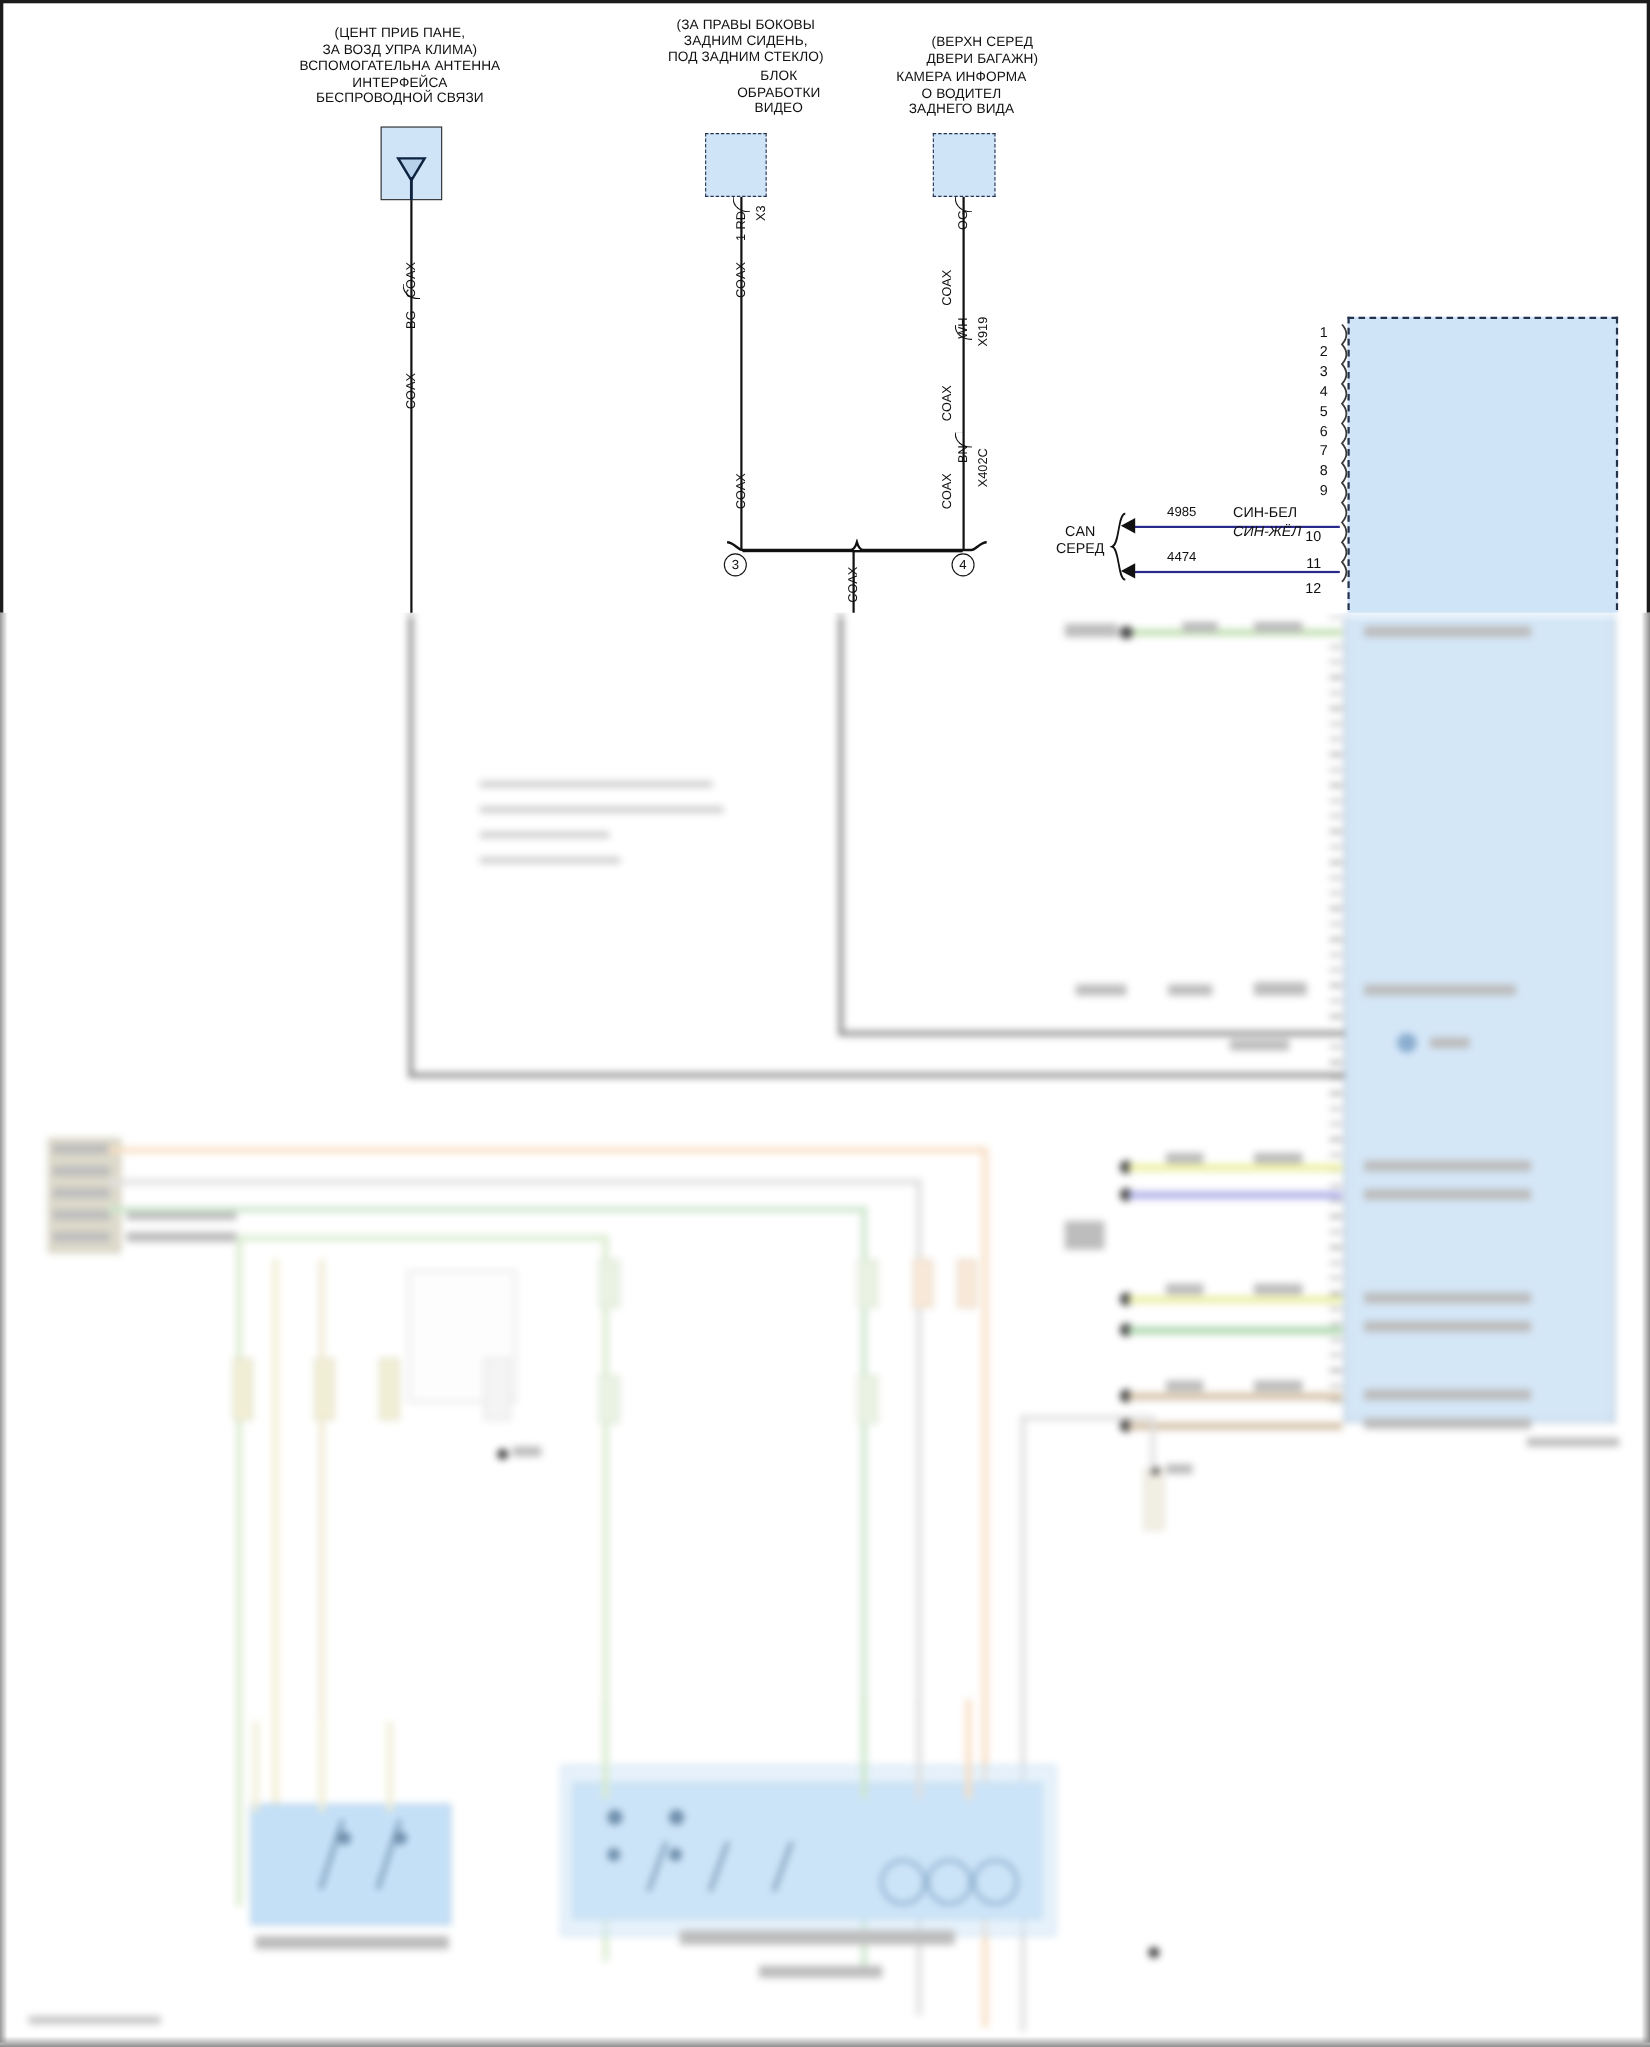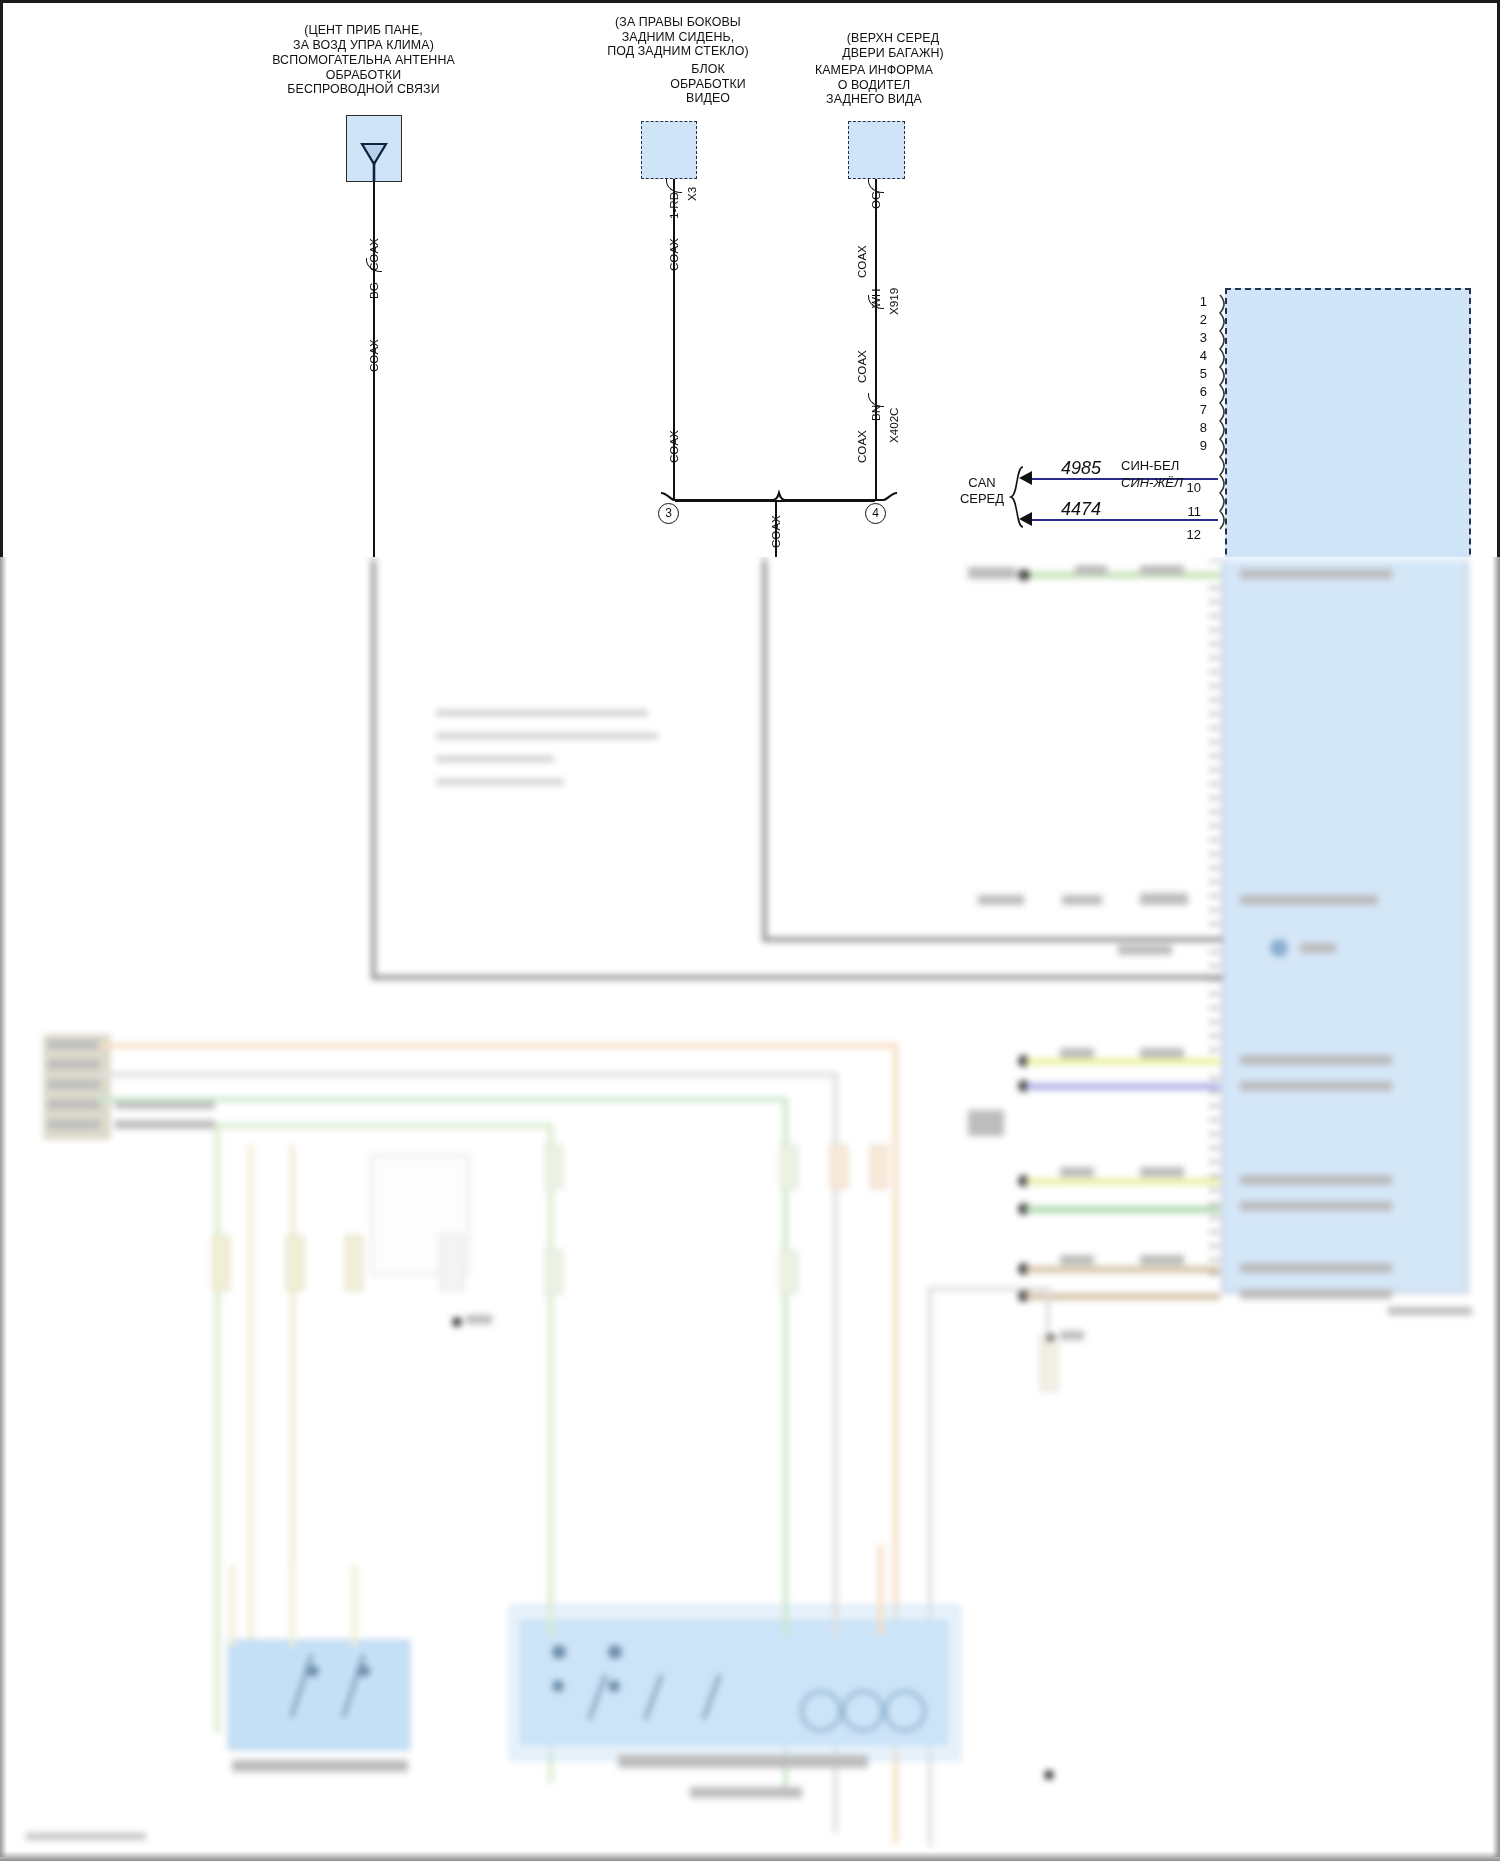--- a/index.html
+++ b/index.html
@@ -45,21 +45,21 @@
   
   #ecu{position:absolute;left:1222px;top:285px;width:246px;height:1008px;
        background:#cfe4f7;border:2px dashed #24324d;box-sizing:border-box;z-index:2;}
   .pinnum{position:absolute;font-size:13px;color:#111;text-align:right;width:26px;}
   .pinlabel{position:absolute;font-size:12.6px;color:#111;white-space:nowrap;}
 
   .canwire{position:absolute;height:0;border-top:2.4px solid #2a2a8c;}
   .arrowL{position:absolute;width:0;height:0;border-top:7px solid transparent;
           border-bottom:7px solid transparent;border-right:13px solid #111;}
   .cantxt{position:absolute;font-size:13px;color:#111;text-align:center;line-height:16px;white-space:pre-line;}
-  .wirenum{position:absolute;font-size:18px;color:#111;font-style:italic;}
+  .wirenum{position:absolute;font-size:12px;color:#111;}
   .wirecol{position:absolute;font-size:13px;color:#111;}
 
   
   .bbox{position:absolute;background:#bcdcf6;border:1px solid #8fb9dd;box-sizing:border-box;}
   .bbox2{position:absolute;background:#d4e9fa;border:1px solid #a9cbe8;box-sizing:border-box;}
   .bw{position:absolute;}
   .btxt{position:absolute;background:#b4b4b4;height:7px;border-radius:1px;}
   .bterm{position:absolute;background:#7d93a8;border-radius:50%;}
   .legendline{position:absolute;background:#c9c9c9;height:6px;border-radius:2px;}
   .footer{position:absolute;background:#bdbdbd;height:6px;border-radius:1px;}
@@ -214,21 +214,21 @@
   <div id="blurmask"></div>
   <div class="edgeL"></div>
   <div class="edgeR"></div>
   <div class="edgeB"></div>
 
   <div id="sharp">
 
     <div class="lbl" style="left:243px;top:20px;width:235px;">(ЦЕНТ ПРИБ ПАНЕ,
 ЗА ВОЗД УПРА КЛИМА)</div>
     <div class="lbl" style="left:238px;top:50px;width:245px;font-weight:400;">ВСПОМОГАТЕЛЬНА АНТЕННА
-ОБРАБОТКИ
+ИНТЕРФЕЙСА
 БЕСПРОВОДНОЙ СВЯЗИ</div>
 
     <div class="compbox" style="left:343px;top:112px;width:56px;height:67px;">
       <svg width="56" height="67" viewBox="0 0 56 67" style="position:absolute;left:-1px;top:-1px;">
         <polygon points="16,29 40,29 28,49" fill="#b7d1ea" stroke="#0d2340" stroke-width="2.2"></polygon>
         <line x1="28" y1="46" x2="28" y2="69" stroke="#0d2340" stroke-width="2.6"></line>
       </svg>
     </div>
     <div class="vwire" style="left:370px;top:179px;height:378px;"></div>
     <div class="rot" style="left:364px;top:268px;">COAX</div>

